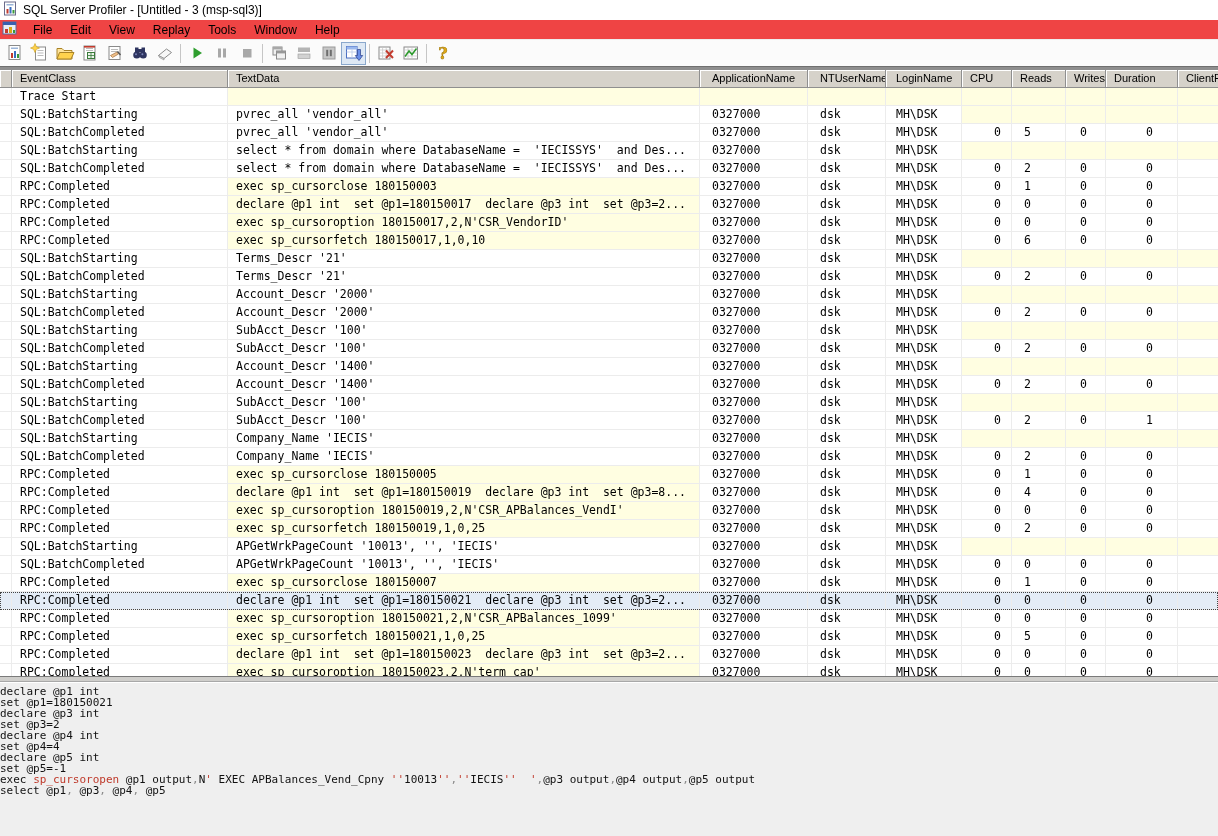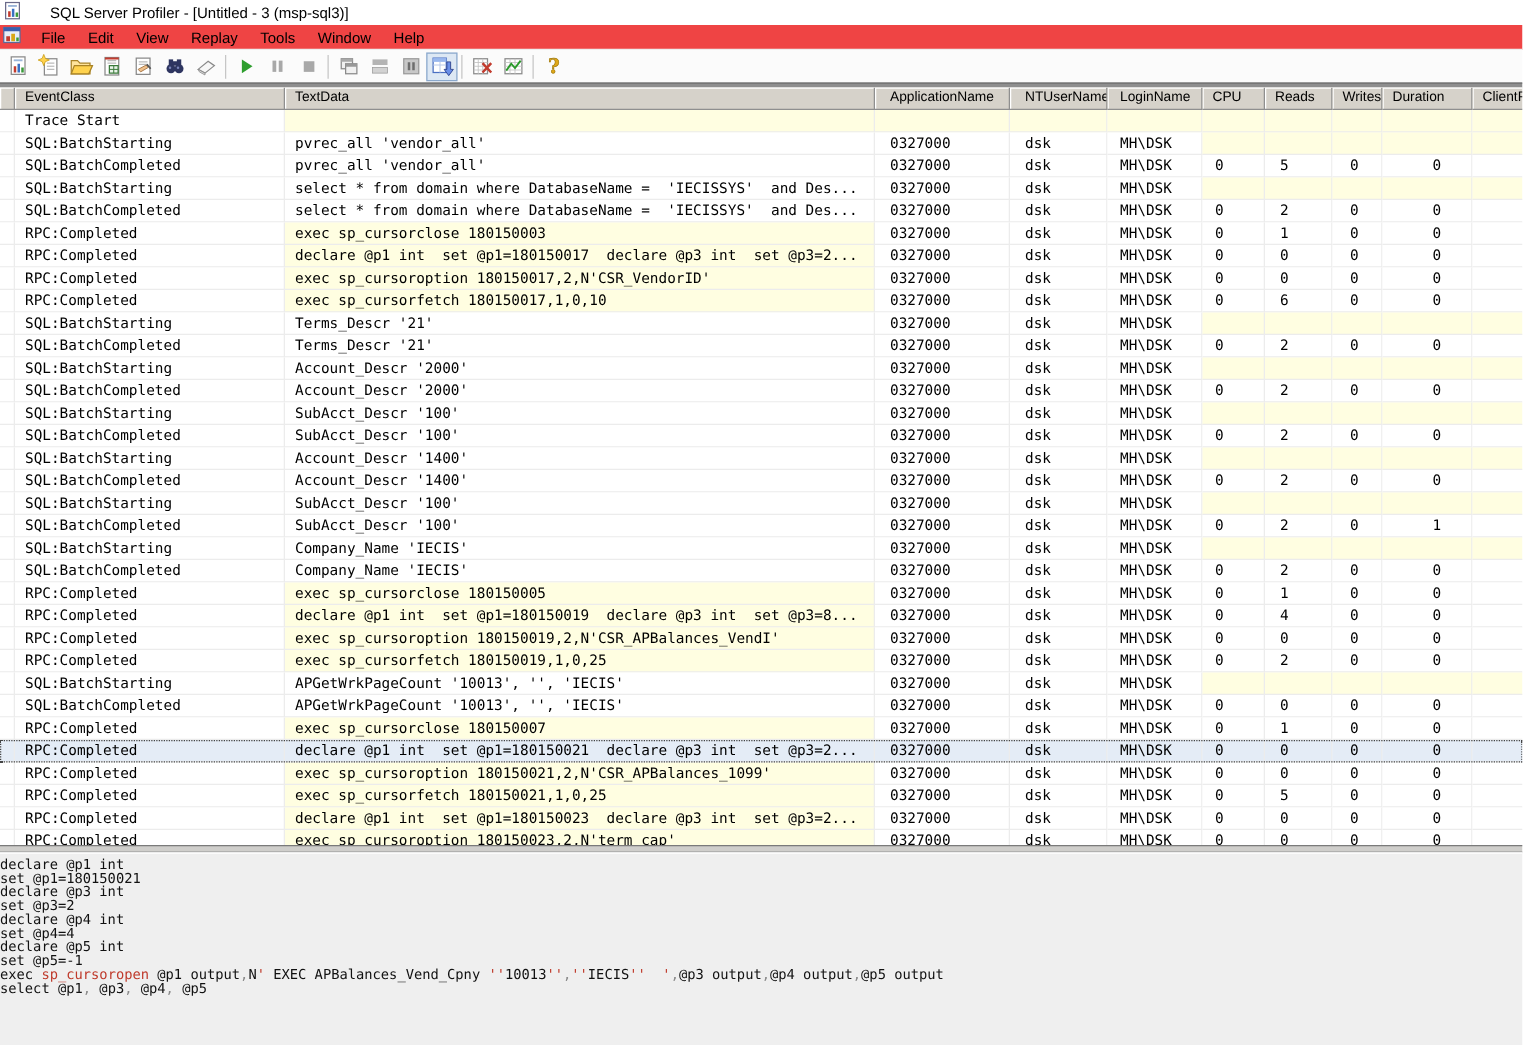--- a/index.html
+++ b/index.html
@@ -2,21 +2,21 @@
 <html><head>
 <meta charset="utf-8">
 <style>
   * { margin:0; padding:0; box-sizing:border-box; }
   html,body { width:1218px; height:836px; overflow:hidden; background:#fff;
               font-family:"Liberation Sans", sans-serif; }
   .window { position:relative; width:1218px; height:836px; background:#fff; }
 
   
   .titlebar { position:absolute; top:0; left:0; width:100%; height:20px;
-              display:flex; align-items:center; padding-left:3px; gap:22px;
+              display:flex; align-items:center; padding-left:3px; gap:5px;
               background:#fff; font-size:12px; color:#000; }
 
   
   .menubar { position:absolute; top:20px; left:0; width:100%; height:20px;
              display:flex; align-items:center; background:#ef4444; font-size:12px;
              border-bottom:1px solid #ededed; }
   .menubar .mdi-icon { margin:0 6px 0 2px; }
   .menu-item { padding:2px 9px; cursor:default; }
 
   
@@ -43,21 +43,21 @@
   .grid-body { }
   .trow { display:flex; height:18px; }
   .cell { height:18px; line-height:17px; white-space:pre; overflow:hidden;
           border-right:1px solid #ececec; border-bottom:1px solid #ececec;
           flex:0 0 auto; background:#fff; }
   .cell.null { background:#fffee1; }
   .num { text-align:right; }
   .c0 { width:12px; }  .c1 { width:216px; padding-left:8px; }
   .c2 { width:472px; padding-left:8px; } .c3 { width:108px; padding-left:12px; }
   .c4 { width:78px; padding-left:12px; } .c5 { width:76px; padding-left:10px; }
-  .c6 { width:50px; padding-right:32px; } .c7 { width:54px; padding-right:34px; }
+  .c6 { width:50px; padding-right:10px; } .c7 { width:54px; padding-right:34px; }
   .c8 { width:40px; padding-right:18px; } .c9 { width:72px; padding-right:24px; }
   .c10 { width:60px; }
   .trow.sel { outline:1px dotted #444; outline-offset:-1px; }
   .trow.sel .cell { background:#e4ecf6; }
 
   
   .splitter { position:absolute; top:676px; left:0; width:100%; height:6px;
               background:#cfcecb; border-top:1px solid #7a7a7a; border-bottom:1px solid #a8a8a8; }
 
   

